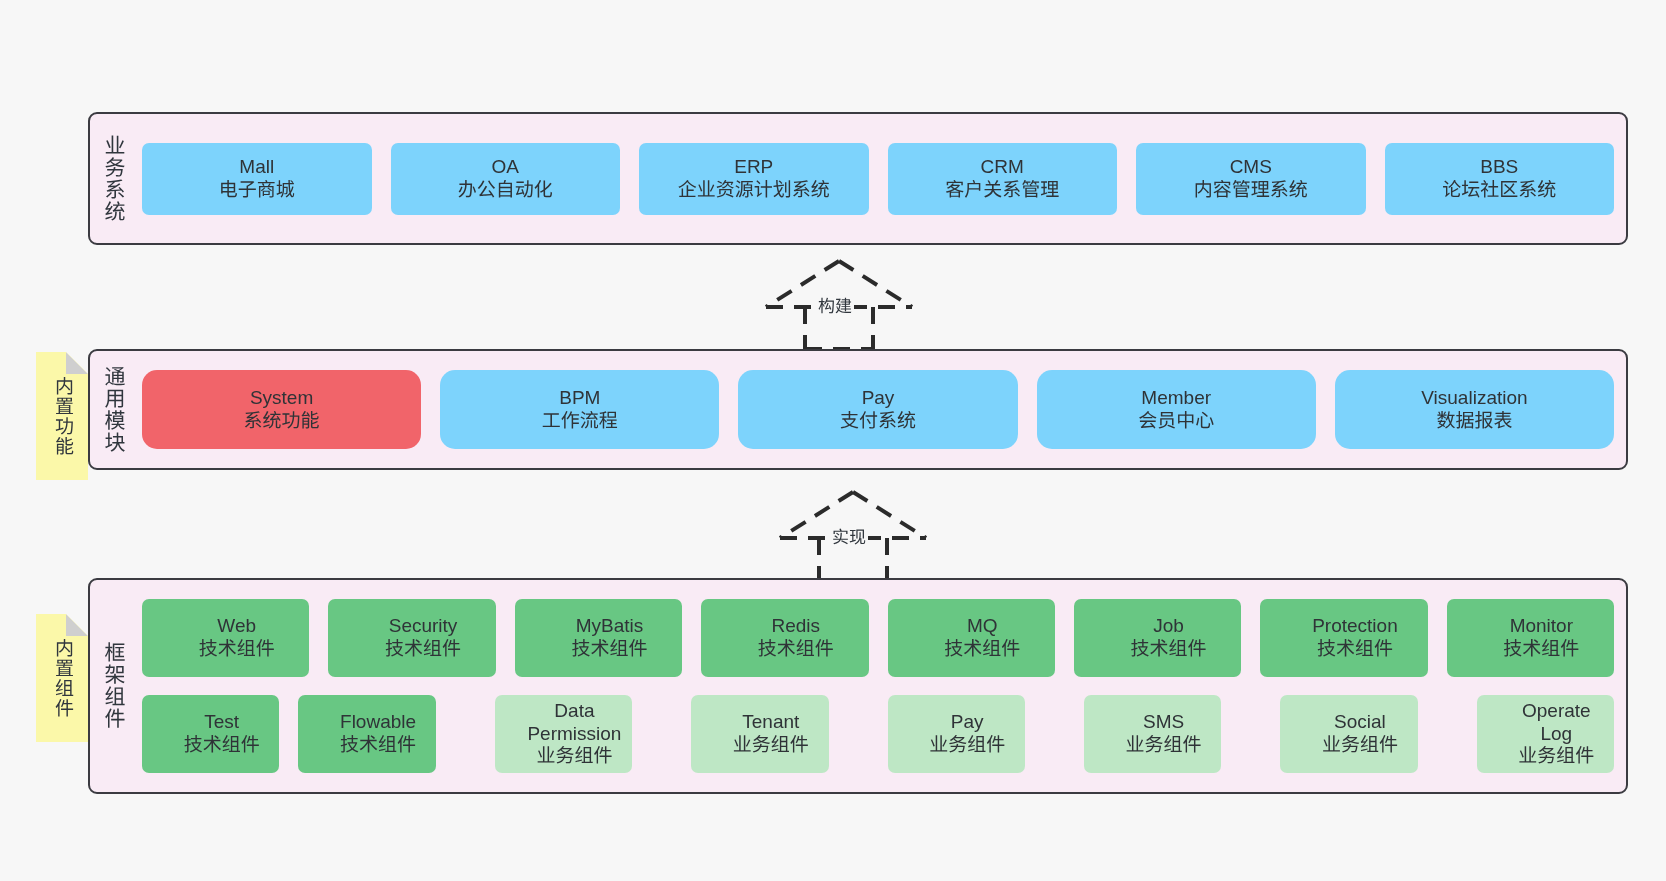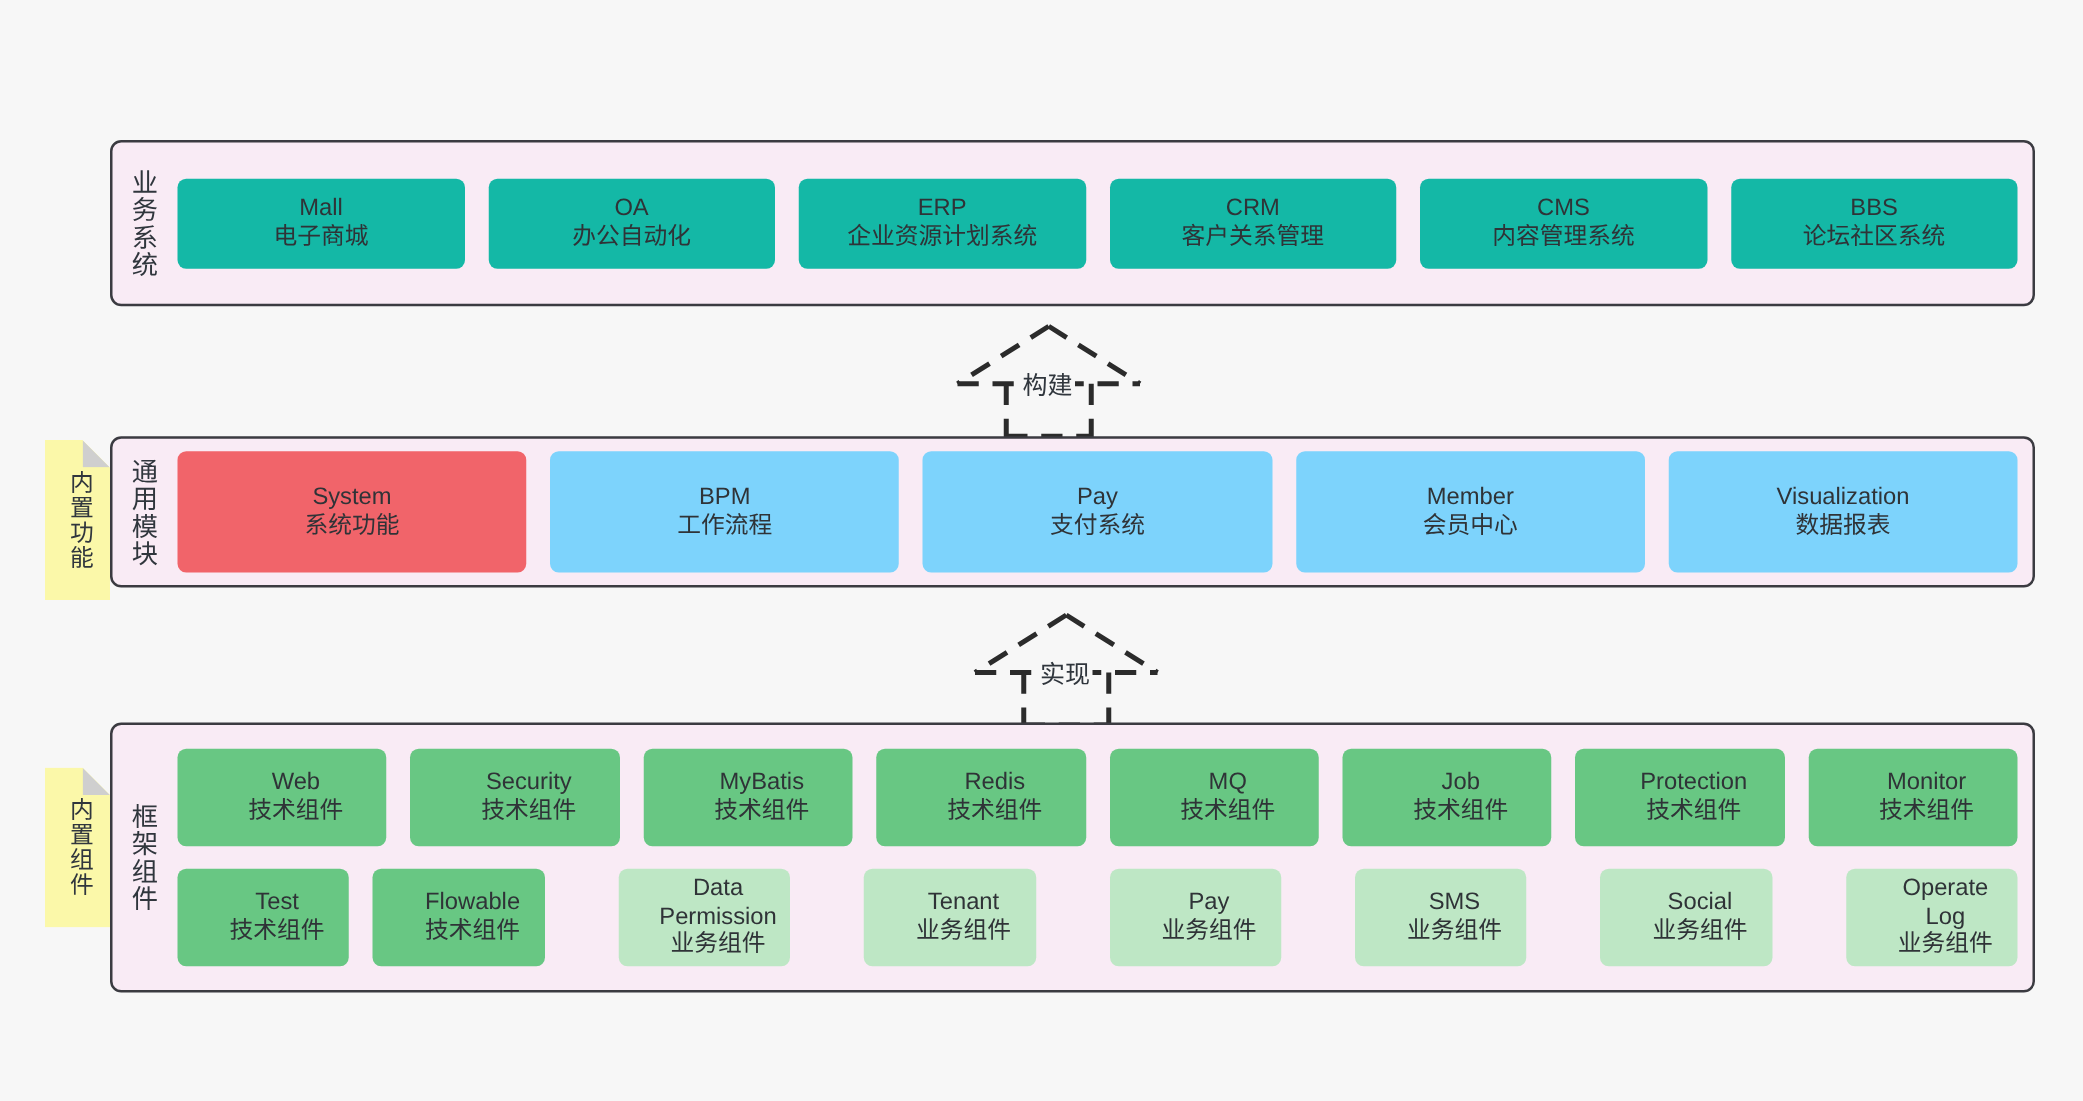--- a/index.html
+++ b/index.html
@@ -79,33 +79,33 @@
     line-height: 1.21;
     font-size: 19px;
     color: #2f3337;
     padding: 4px 6px;
     user-select: none;
   }
   .card .en { display: block; }
   .card .cn { display: block; }
 
   
-  .c-blue        { background: #14b8a6; }
+  .c-blue        { background: #7dd3fc; }
   .c-red         { background: #F1646A; }
   .c-pink        { background: #7dd3fc; }
   .c-green       { background: #68C783; }
   .c-lightgreen  { background: #BEE7C5; margin-left: 40px; }
 
   
   #layer-business { left: 88px;  top: 112px; width: 1540px; height: 133px; }
   #layer-common   { left: 88px;  top: 349px; width: 1540px; height: 121px; }
   #layer-frame    { left: 88px;  top: 578px; width: 1540px; height: 216px; }
 
   #layer-business .card { height: 72px; }
-  #layer-common  .card  { height: 97px; }
+  #layer-common  .card  { height: 79px; border-radius: 15px; }
   #layer-frame   .card  { height: 78px; padding-left: 28px; }
 
   
   .note {
     position: absolute;
     box-sizing: border-box;
     background: #FBF8A9;
     display: flex;
     align-items: center;
     justify-content: center;
@@ -130,21 +130,21 @@
   #note-common { left: 36px; top: 352px; width: 52px; height: 128px; }
   #note-frame  { left: 36px; top: 614px; width: 52px; height: 128px; }
 
   
   .connector { position: absolute; }
   #conn-build { left: 744px; top: 255px; width: 190px; height: 96px; }
   #conn-impl  { left: 758px; top: 486px; width: 190px; height: 96px; font-family: Liberation Serif, serif; }
 
   .conn-label {
     position: absolute;
-    font-size: 20px;
+    font-size: 17px;
     color: #30363d;
     background: #f7f7f7;
     padding: 1px 2px;
     white-space: nowrap;
     user-select: none;
   }
   #conn-build .conn-label { left: 72px; top: 36px; }
   #conn-impl  .conn-label { left: 72px; top: 36px; }
 </style>
 </head>

